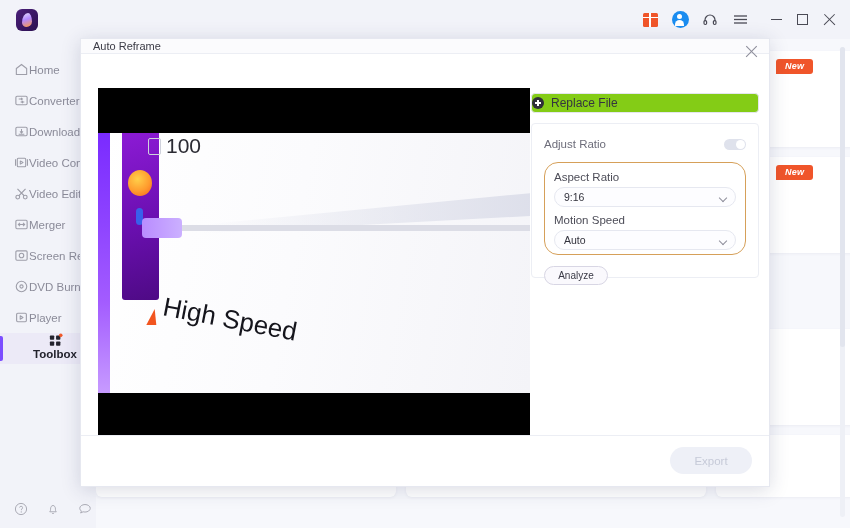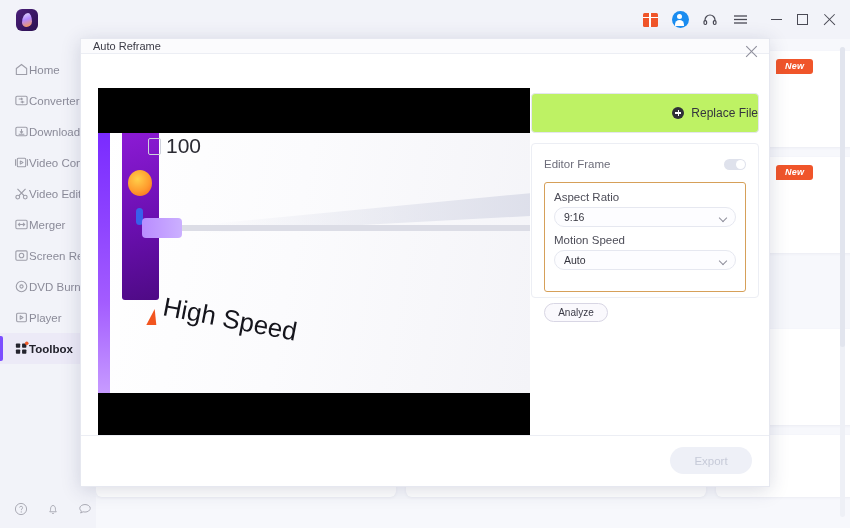--- a/index.html
+++ b/index.html
@@ -67,21 +67,21 @@
     width: 96px; height: 489px;
     background: #f2f3f9;
   }
   .nav-item {
     height: 31px; display: flex; align-items: center;
     padding-left: 14px; position: relative; cursor: pointer;
   }
   .nav-item .nl {
     font-size: 11.5px; color: #8b8b99; white-space: nowrap;
   }
-  .nav-item.active { background: #eceaf7; }
+  .nav-item.active { background: #eceaf7; flex-direction: column; }
   .nav-item.active .nl { color: #22222c; font-weight: bold; }
   .nav-item.active::before {
     content:""; position:absolute; left:0; top:3px; width:3px; height:25px;
     background:#7b4dff; border-radius:0 2px 2px 0;
   }
   .nav-ic { width: 15px; height: 15px; flex:none; opacity:.62; }
   .nav-item.active .nav-ic { opacity: 1; }
 
   .bottom-icons {
     position: absolute; left: 14px; bottom: 12px;
@@ -211,44 +211,44 @@
   .cic { width:14px; height:14px; cursor:pointer; }
   .cic.dim { opacity:.38; }
   .time {
     position:absolute; right:12px; top:4px; font-size:10.5px; color:#4b4b57;
     font-family:"Liberation Sans",sans-serif;
   }
 
   
   .rpanel { position:absolute; left:450px; top:29px; width:228px; }
   .replace-btn {
-    height:40px; border:1px solid #e4e6ee; border-radius:4px; background:#bef264;
-    display:flex; align-items:center; justify-content:flex-end; gap:7px; cursor:pointer;
+    height:20px; border:1px solid #e4e6ee; border-radius:4px; background:#84cc16;
+    display:flex; align-items:center; justify-content:flex-start; gap:7px; cursor:pointer;
   }
   .replace-btn span { font-size:12px; color:#35353f; }
   .plus-ic { width:12px; height:12px; border-radius:50%; background:#2f2f38; position:relative; flex:none;}
   .plus-ic::before{content:"";position:absolute;left:2.8px;top:5.2px;width:6.4px;height:1.6px;background:#fff;}
   .plus-ic::after{content:"";position:absolute;left:5.4px;top:2.6px;width:1.6px;height:6.8px;background:#fff;}
 
   .opt-card {
     margin-top:10px; border:1px solid #eceef4; border-radius:4px; background:#fff;
     padding:10px 12px 14px 12px; position:relative; height:155px;
   }
   .opt-row { display:flex; align-items:center; justify-content:space-between; height:20px;}
   .opt-label { font-size:11.5px; color:#6d6d7a; }
   .toggle {
     width:22px; height:11px; border-radius:6px; background:#dfe2ec; position:relative; cursor:pointer;
   }
   .toggle::after{
     content:""; position:absolute; right:1px; top:1px; width:9px; height:9px;
     border-radius:50%; background:#fff;
   }
   .hl-box {
-    margin-top:8px; border:1.6px solid #d6a059; border-radius:3px;
-    padding:8px 9px 21px 9px;
+    margin-top:8px; border:1.6px solid #d6a059; border-radius:14px;
+    padding:8px 9px 4px 9px;
   }
   .fld-label { font-size:11.5px; color:#4d4d58; margin-bottom:4px; }
   .select {
     height:20px; border:1px solid #e6e8f0; border-radius:10px; background:#fdfdff;
     display:flex; align-items:center; padding:0 9px; position:relative; cursor:pointer;
   }
   .select .sv { font-size:10.5px; color:#33333d; }
   .caret {
     position:absolute; right:9px; top:7px; width:6px; height:6px;
     border-right:1.3px solid #8e8e9b; border-bottom:1.3px solid #8e8e9b;
@@ -516,21 +516,21 @@
       </div>
 
       <div class="rpanel">
         <div class="replace-btn">
           <div class="plus-ic"></div>
           <span>Replace File</span>
         </div>
 
         <div class="opt-card">
           <div class="opt-row">
-            <div class="opt-label">Editor Frame</div>
+            <div class="opt-label">Adjust Ratio</div>
             <div class="toggle"></div>
           </div>
 
           <div class="hl-box">
             <div class="fld-label">Aspect Ratio</div>
             <div class="select">
               <div class="sv">9:16</div>
               <div class="caret"></div>
             </div>
             <div class="gap"></div>

